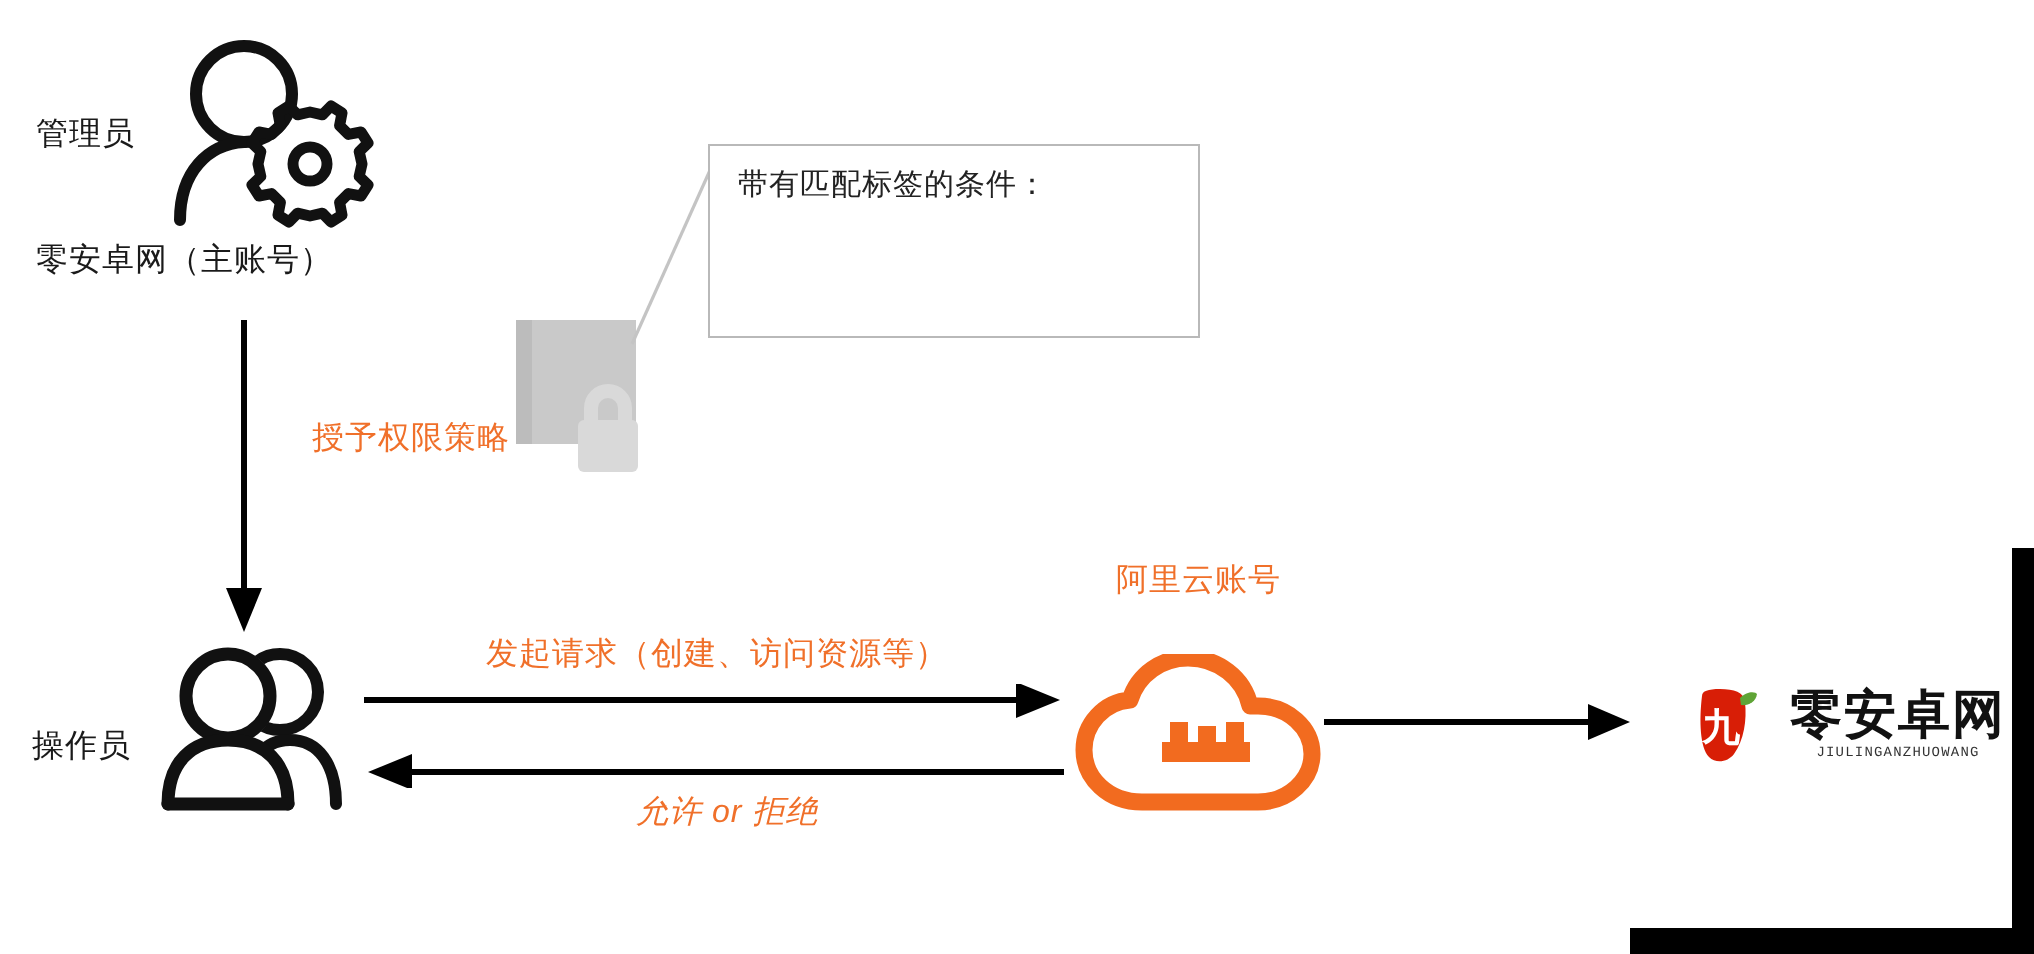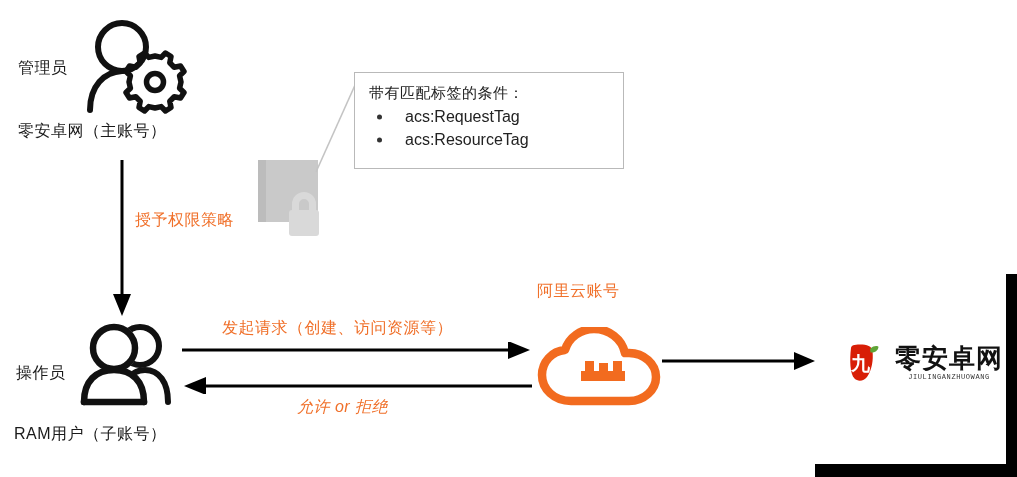--- a/index.html
+++ b/index.html
@@ -29,20 +29,21 @@
     white-space: nowrap;
     letter-spacing: 0.5px;
   }
   .label-orange {
     color: #F0702A;
     font-size: 16px;
     line-height: 1.25;
     white-space: nowrap;
     font-weight: 500;
     letter-spacing: 0.5px;
+    margin-left: 21px;
   }
 
   
   .callout {
     box-sizing: border-box;
     border: 1px solid #b9b9b9;
     background: #ffffff;
     padding: 10px 14px 12px 14px;
   }
   .callout-title {
@@ -158,32 +159,22 @@
       <rect x="33" y="52" width="30" height="26" rx="3" fill="#d9d9d9"></rect>
     </svg>
   </div>
 
   <div class="abs" style="left:310px; top:68px; width:55px; height:108px;">
     <svg width="55" height="108" viewBox="0 0 55 108" aria-hidden="true">
       <line x1="6" y1="104" x2="50" y2="6" stroke="#c4c4c4" stroke-width="1.6"></line>
     </svg>
   </div>
 
-  <div class="abs callout" style="left:354px; top:72px; width:270px; height:97px;">
+  <div class="abs callout" style="left:354px; top:72px; width:246px; height:97px;">
     <div class="callout-title">带有匹配标签的条件：</div>
-    <ul class="callout-list">
-      <li>
-        <span class="bullet"></span>
-        <span>acs:RequestTag</span>
-      </li>
-      <li>
-        <span class="bullet"></span>
-        <span>acs:ResourceTag</span>
-      </li>
-    </ul>
   </div>
 
   <div class="abs" style="left:16px; top:364px;font-family:Liberation Mono, monospace;">
     <span class="label-dark">操作员</span>
   </div>
 
   <div class="abs" style="left:78px; top:322px; width:106px; height:84px;">
     <svg width="106" height="84" viewBox="0 0 106 84" aria-hidden="true">
 
       <circle cx="62" cy="24" r="19" fill="none" stroke="#111" stroke-width="6"></circle>
@@ -193,23 +184,20 @@
       <circle cx="36" cy="26" r="24" fill="#ffffff"></circle>
       <path d="M4,80 C4,58 17,45 36,45 C55,45 68,58 68,80 Z" fill="#ffffff"></path>
 
       <circle cx="36" cy="26" r="21" fill="none" stroke="#111" stroke-width="6.5"></circle>
 
       <path d="M6,80 C6,59 18,48 36,48 C54,48 66,59 66,80" fill="none" stroke="#111" stroke-width="6.5" stroke-linecap="round"></path>
       <line x1="6" y1="80" x2="66" y2="80" stroke="#111" stroke-width="6.5" stroke-linecap="round"></line>
     </svg>
   </div>
 
-  <div class="abs" style="left:14px; top:424px;">
-    <span class="label-dark">RAM用户（子账号）</span>
-  </div>
 
   <div class="abs" style="left:182px; top:342px; width:350px; height:52px;">
     <svg width="350" height="52" viewBox="0 0 350 52" aria-hidden="true">
 
       <line x1="0" y1="8" x2="330" y2="8" stroke="#000" stroke-width="3"></line>
       <polygon points="348,8 326,-1 326,17" fill="#000"></polygon>
 
       <line x1="20" y1="44" x2="350" y2="44" stroke="#000" stroke-width="3"></line>
       <polygon points="2,44 24,35 24,53" fill="#000"></polygon>
     </svg>

